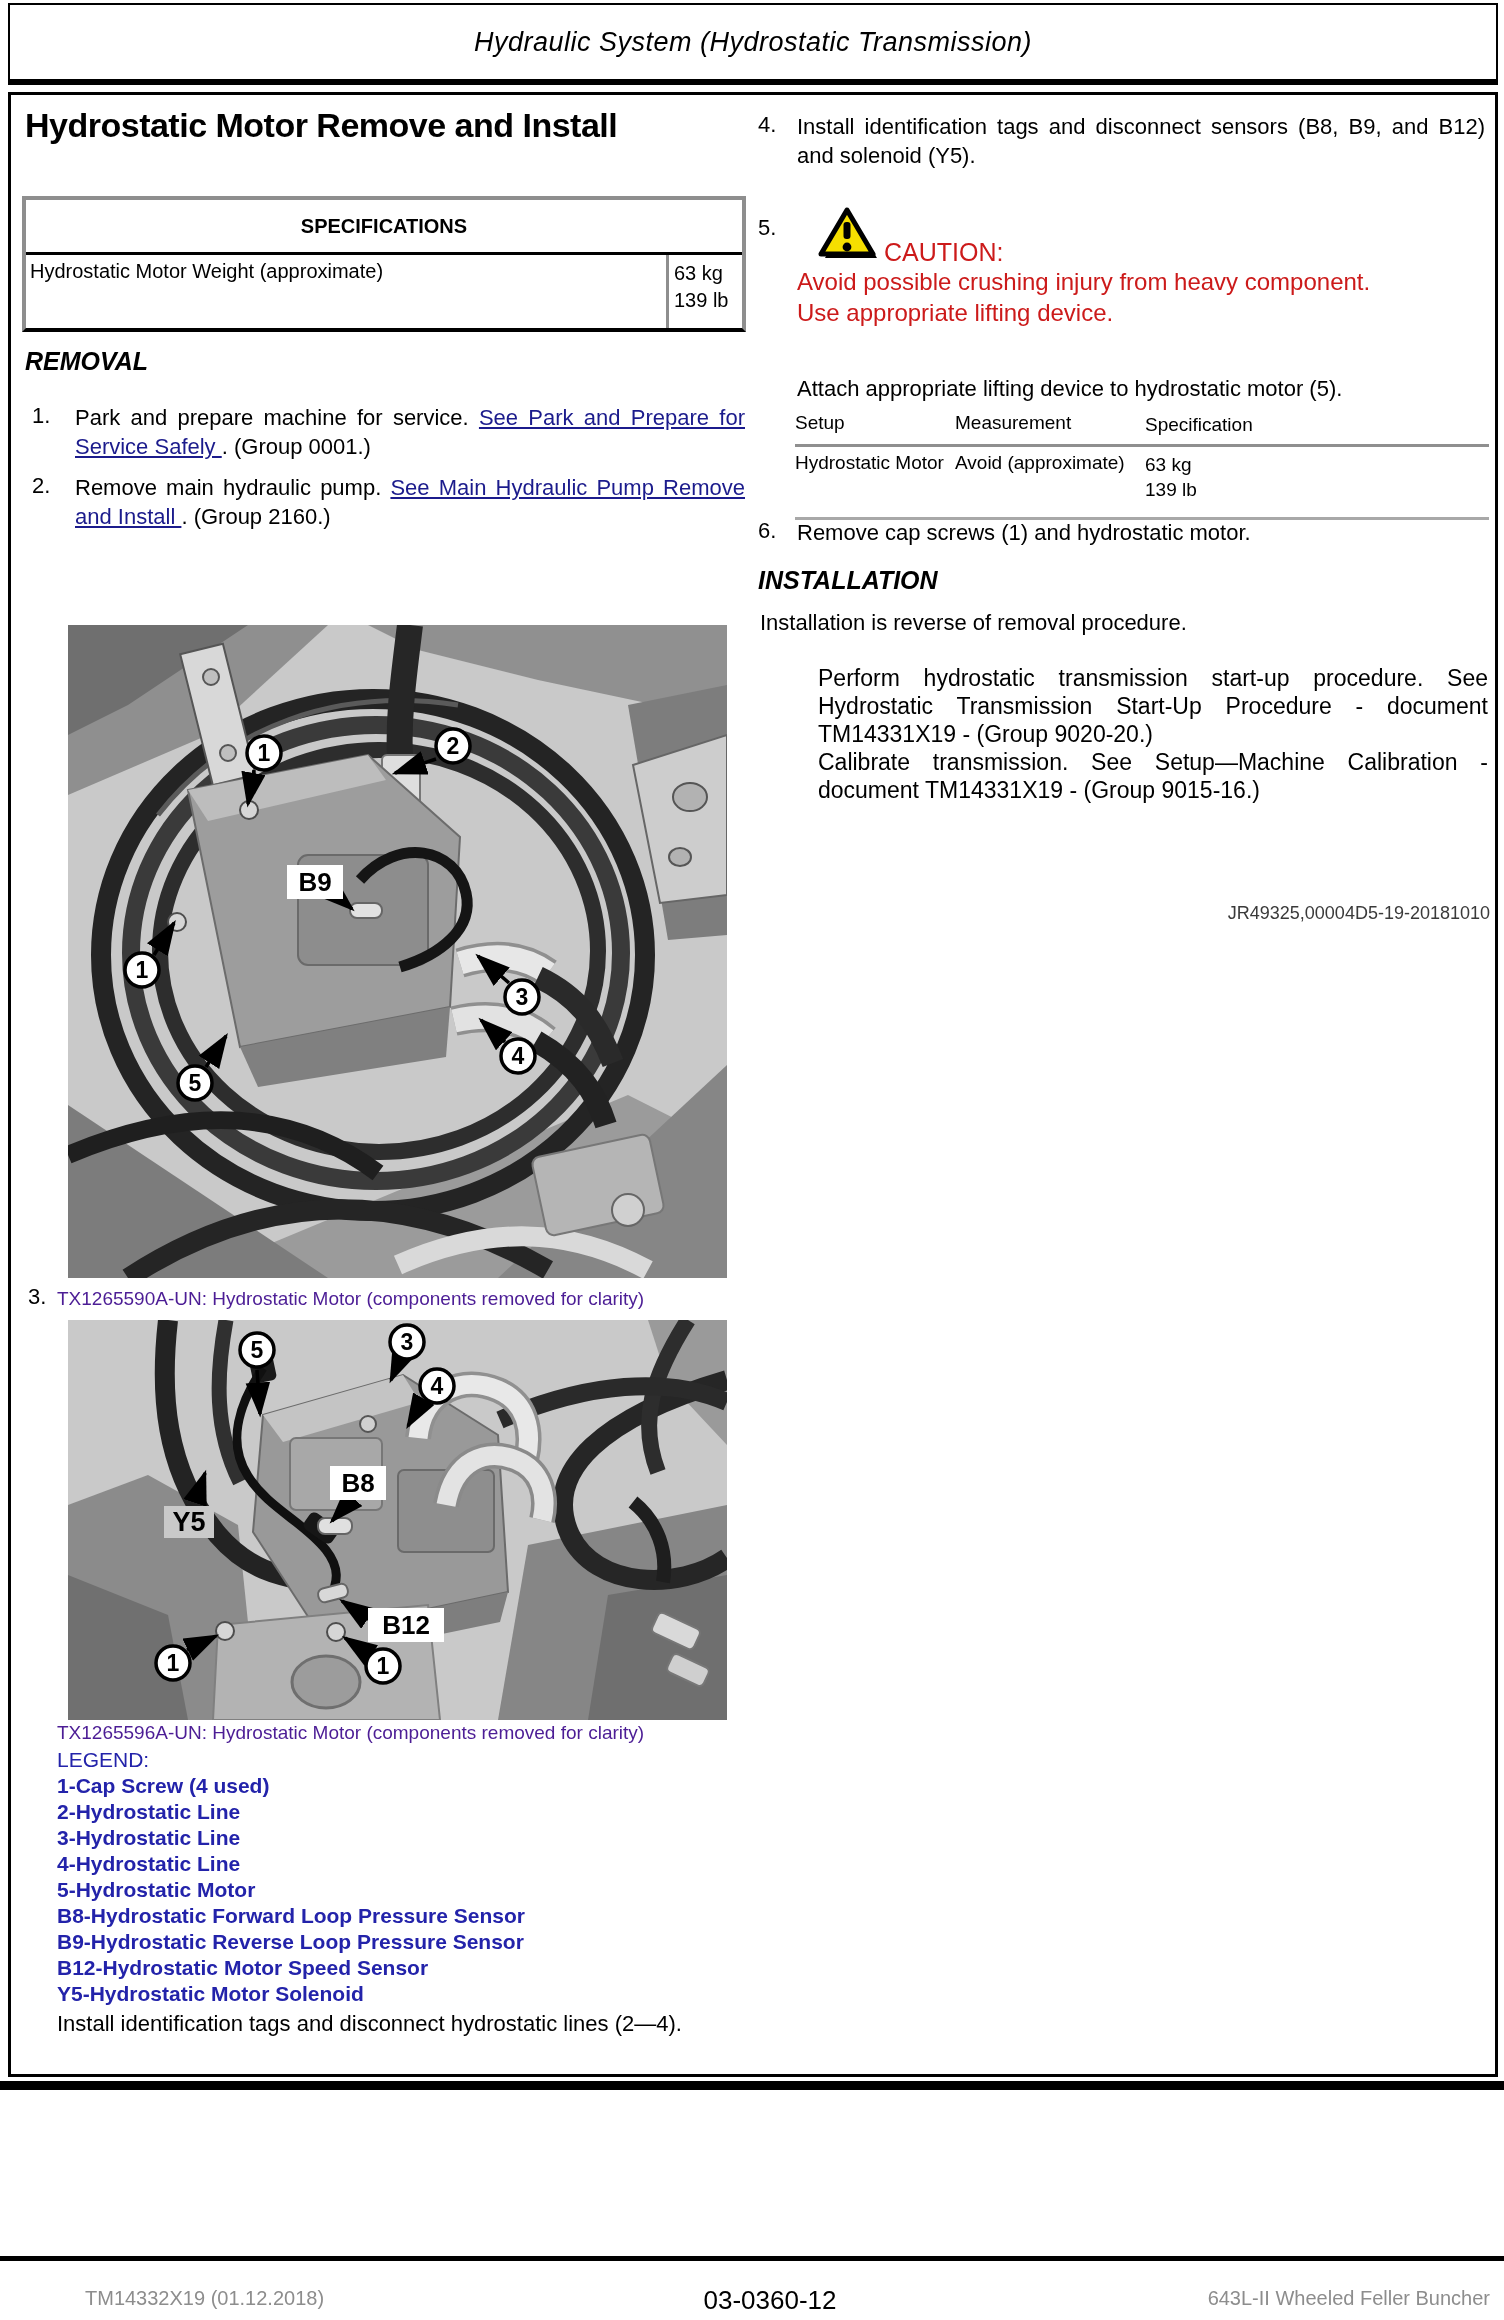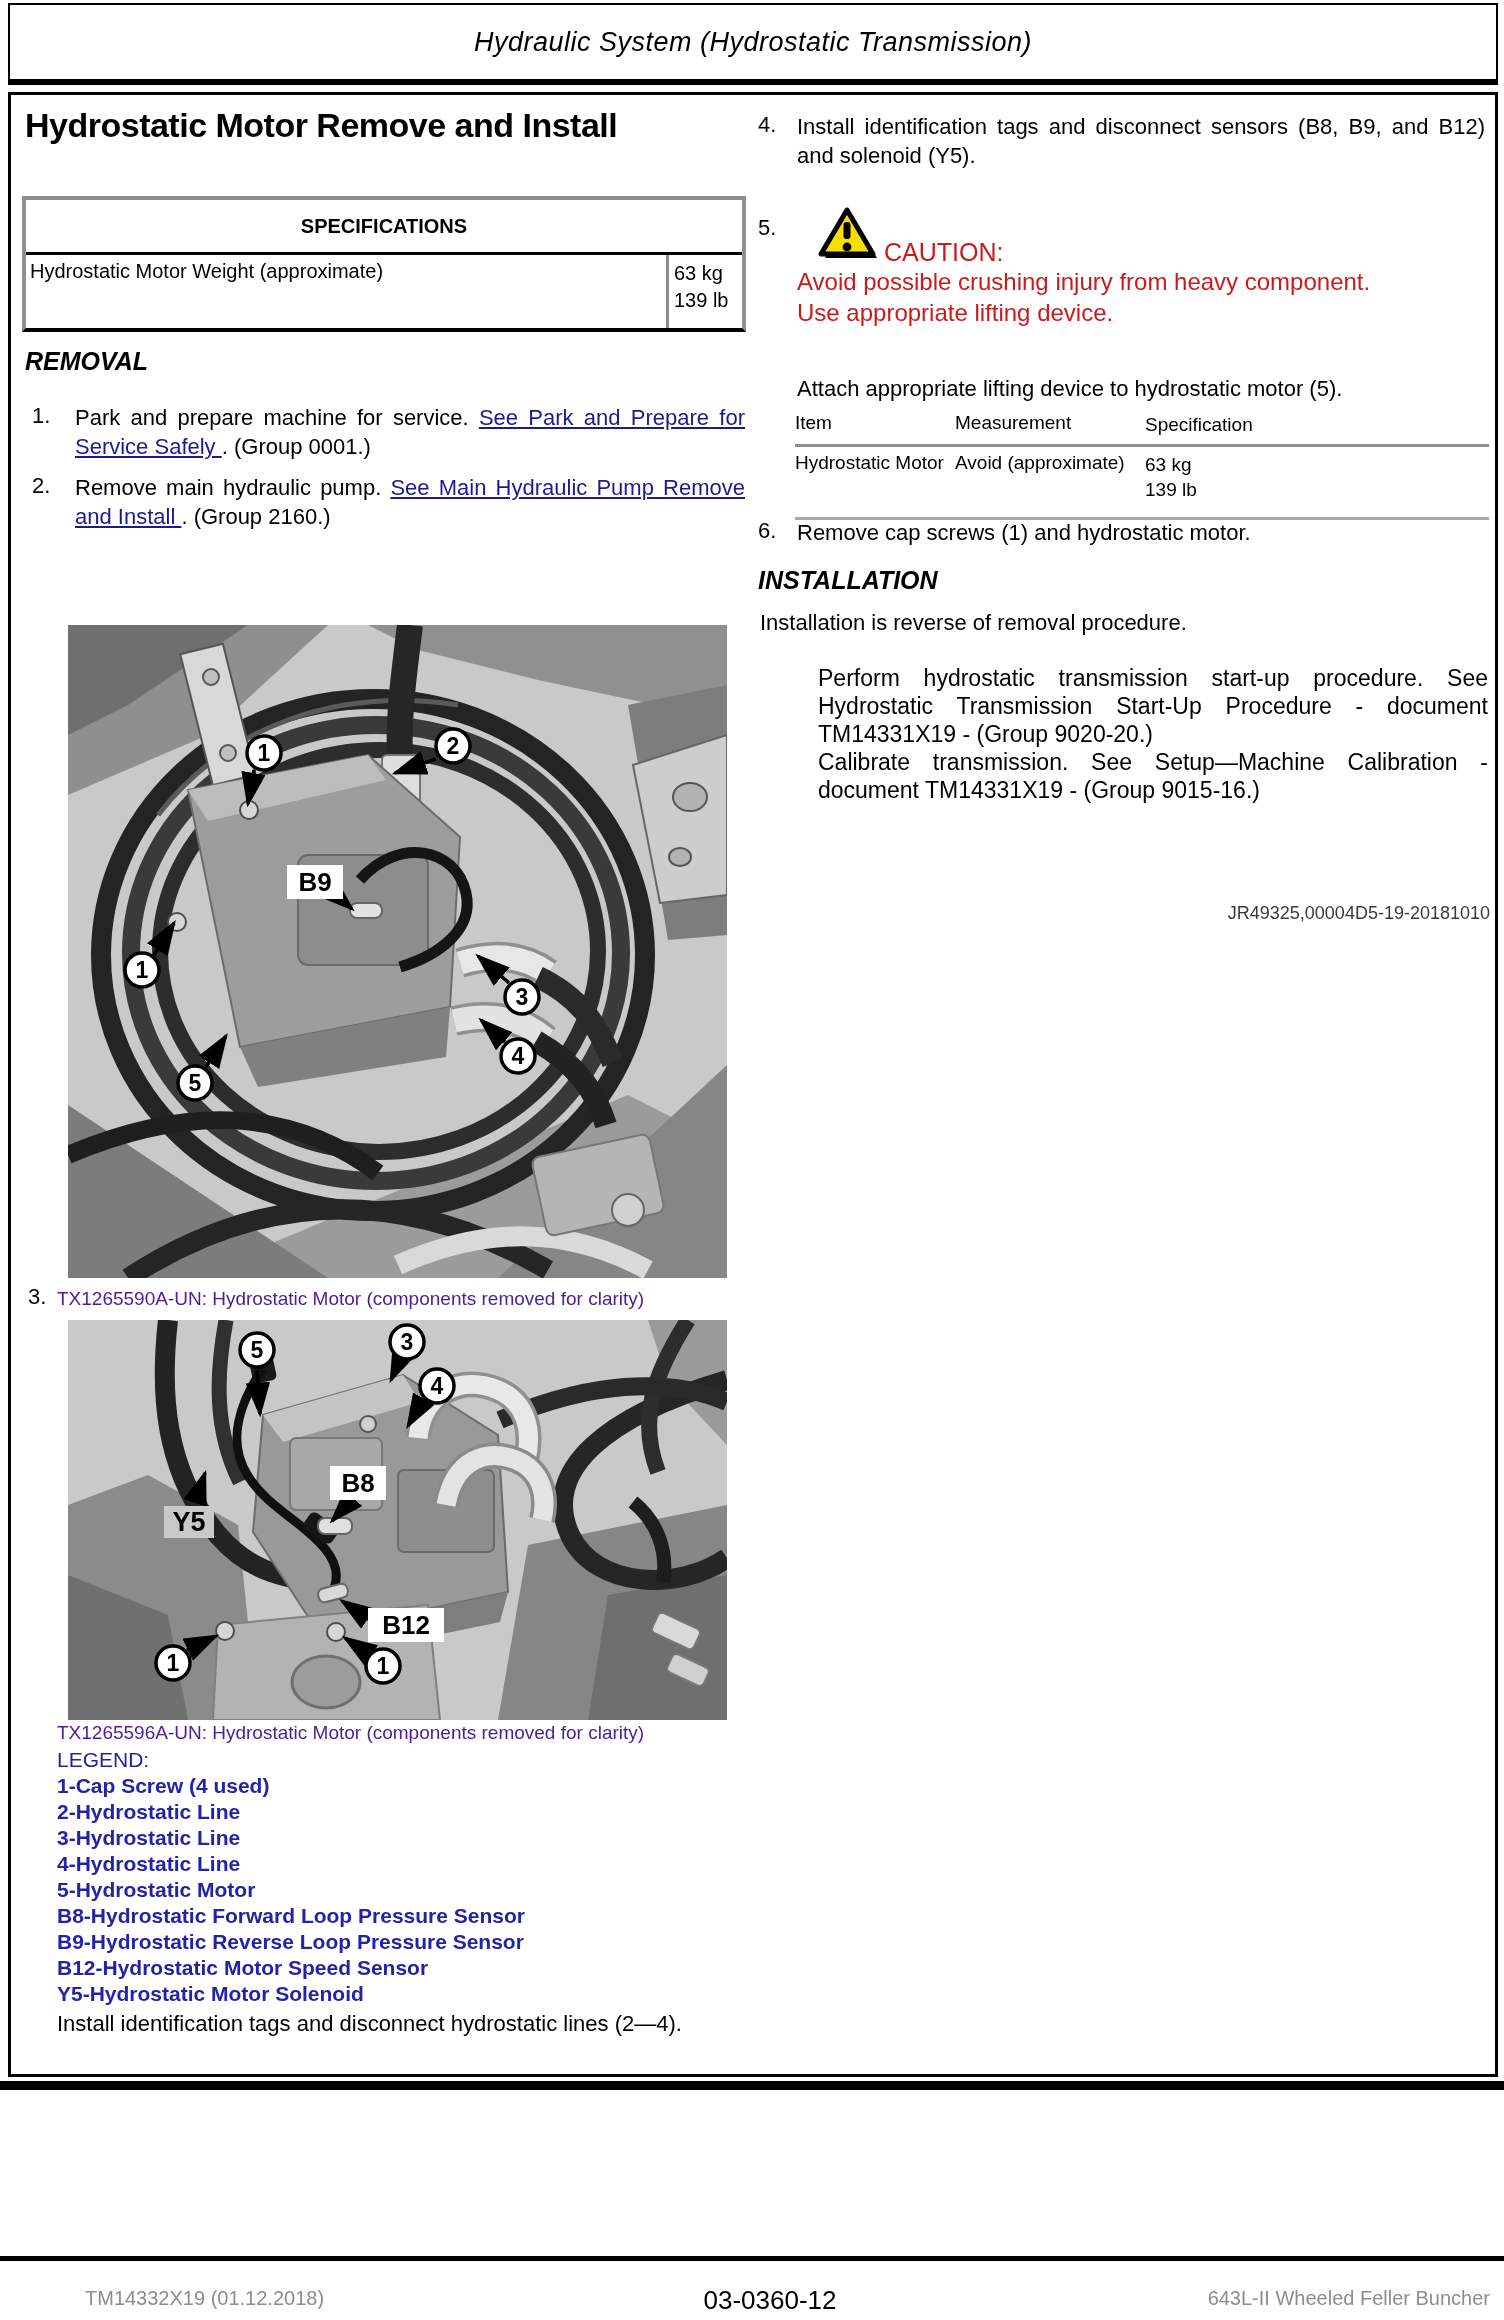--- a/index.html
+++ b/index.html
@@ -328,21 +328,21 @@
   </div>
   <div class="abs red caution-label" style="left:884px; top:238px;">CAUTION:</div>
   <div class="abs red red-body" style="left:797px; top:266px; width:694px;">
     <div>Avoid possible crushing injury from heavy component.</div>
     <div>Use appropriate lifting device.</div>
   </div>
   <div class="abs" style="left:797px; top:376px; font-size:22px;">Attach appropriate lifting device to hydrostatic motor (5).</div>
 
   <div class="abs rtable">
     <div class="hrow">
-      <div class="c1">Item</div>
+      <div class="c1">Setup</div>
       <div class="c2">Measurement</div>
       <div class="c3">Specification</div>
     </div>
     <div class="drow">
       <div class="c1">Hydrostatic Motor</div>
       <div class="c2">Avoid (approximate)</div>
       <div class="c3">
         <div>63 kg</div>
         <div>139 lb</div>
       </div>

